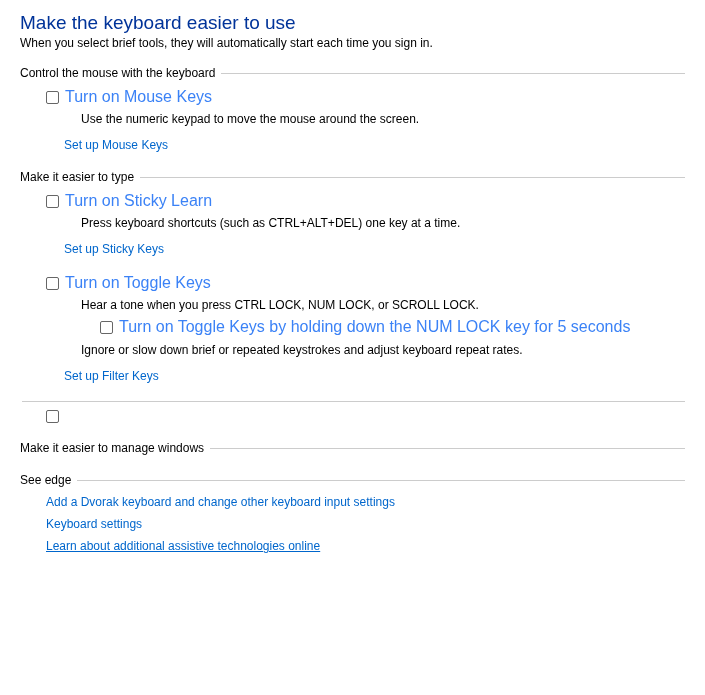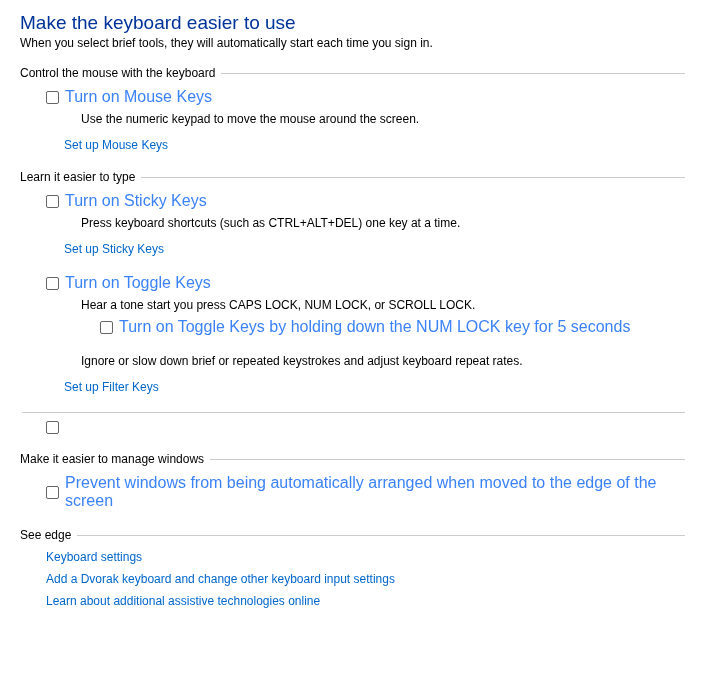--- a/index.html
+++ b/index.html
@@ -94,20 +94,21 @@
       margin-bottom: 12px;
       margin-top: 4px;
     }
     .link {
       color: #0066cc;
       font-size: 12px;
       cursor: pointer;
       text-decoration: none;
     }
     .link.underlined {
+      text-decoration: underline;
     }
     .link-row {
       margin-left: 44px;
       margin-bottom: 18px;
     }
     .seealso-links {
       margin-left: 26px;
     }
     .seealso-links .link-item {
       margin-bottom: 8px;
@@ -135,39 +136,39 @@
     <span class="option-label">Turn on Mouse Keys</span>
   </div>
   <div class="description">Use the numeric keypad to move the mouse around the screen.</div>
   <div class="link-row">
     <span class="link">Set up Mouse Keys</span>
   </div>
 </div>
 
 <div class="section">
   <div class="section-header">
-    <span class="section-title">Learn it easier to type</span>
-    <div class="section-line"></div>
-  </div>
-
-  <div class="option-row">
-    <div class="checkbox"></div>
-    <span class="option-label">Turn on Sticky Keys</span>
+    <span class="section-title">Make it easier to type</span>
+    <div class="section-line"></div>
+  </div>
+
+  <div class="option-row">
+    <div class="checkbox"></div>
+    <span class="option-label">Turn on Sticky Learn</span>
   </div>
   <div class="description">Press keyboard shortcuts (such as CTRL+ALT+DEL) one key at a time.</div>
   <div class="link-row">
     <span class="link">Set up Sticky Keys</span>
   </div>
 
   <div class="option-row">
     <div class="checkbox"></div>
     <span class="option-label">Turn on Toggle Keys</span>
   </div>
-  <div class="description" style="margin-bottom:6px;">Hear a tone start you press CAPS LOCK, NUM LOCK, or SCROLL LOCK.</div>
-  <div class="option-row sub" style="margin-bottom:18px;padding-left:32px;">
+  <div class="description" style="margin-bottom:6px;">Hear a tone when you press CTRL LOCK, NUM LOCK, or SCROLL LOCK.</div>
+  <div class="option-row sub" style="margin-bottom:7px;padding-left:32px;">
     <div class="checkbox"></div>
     <span class="option-label">Turn on Toggle Keys by holding down the NUM LOCK key for 5 seconds</span>
   </div>
 
   <div class="description">Ignore or slow down brief or repeated keystrokes and adjust keyboard repeat rates.</div>
   <div class="link-row">
     <span class="link">Set up Filter Keys</span>
   </div>
 </div>
 
@@ -178,29 +179,25 @@
   <div class="option-row">
     <div class="checkbox"></div>
   </div>
 </div>
 
 <div class="section">
   <div class="section-header">
     <span class="section-title">Make it easier to manage windows</span>
     <div class="section-line"></div>
   </div>
-  <div class="option-row">
-    <div class="checkbox"></div>
-    <span class="option-label">Prevent windows from being automatically arranged when moved to the edge of the screen</span>
-  </div>
 </div>
 
 <div class="section">
   <div class="section-header">
     <span class="section-title">See edge</span>
     <div class="section-line"></div>
   </div>
   <div class="seealso-links">
+    <div class="link-item"><span class="link">Add a Dvorak keyboard and change other keyboard input settings</span></div>
     <div class="link-item"><span class="link">Keyboard settings</span></div>
-    <div class="link-item"><span class="link">Add a Dvorak keyboard and change other keyboard input settings</span></div>
     <div class="link-item"><span class="link underlined">Learn about additional assistive technologies online</span></div>
   </div>
 </div>
 
 </body></html>

